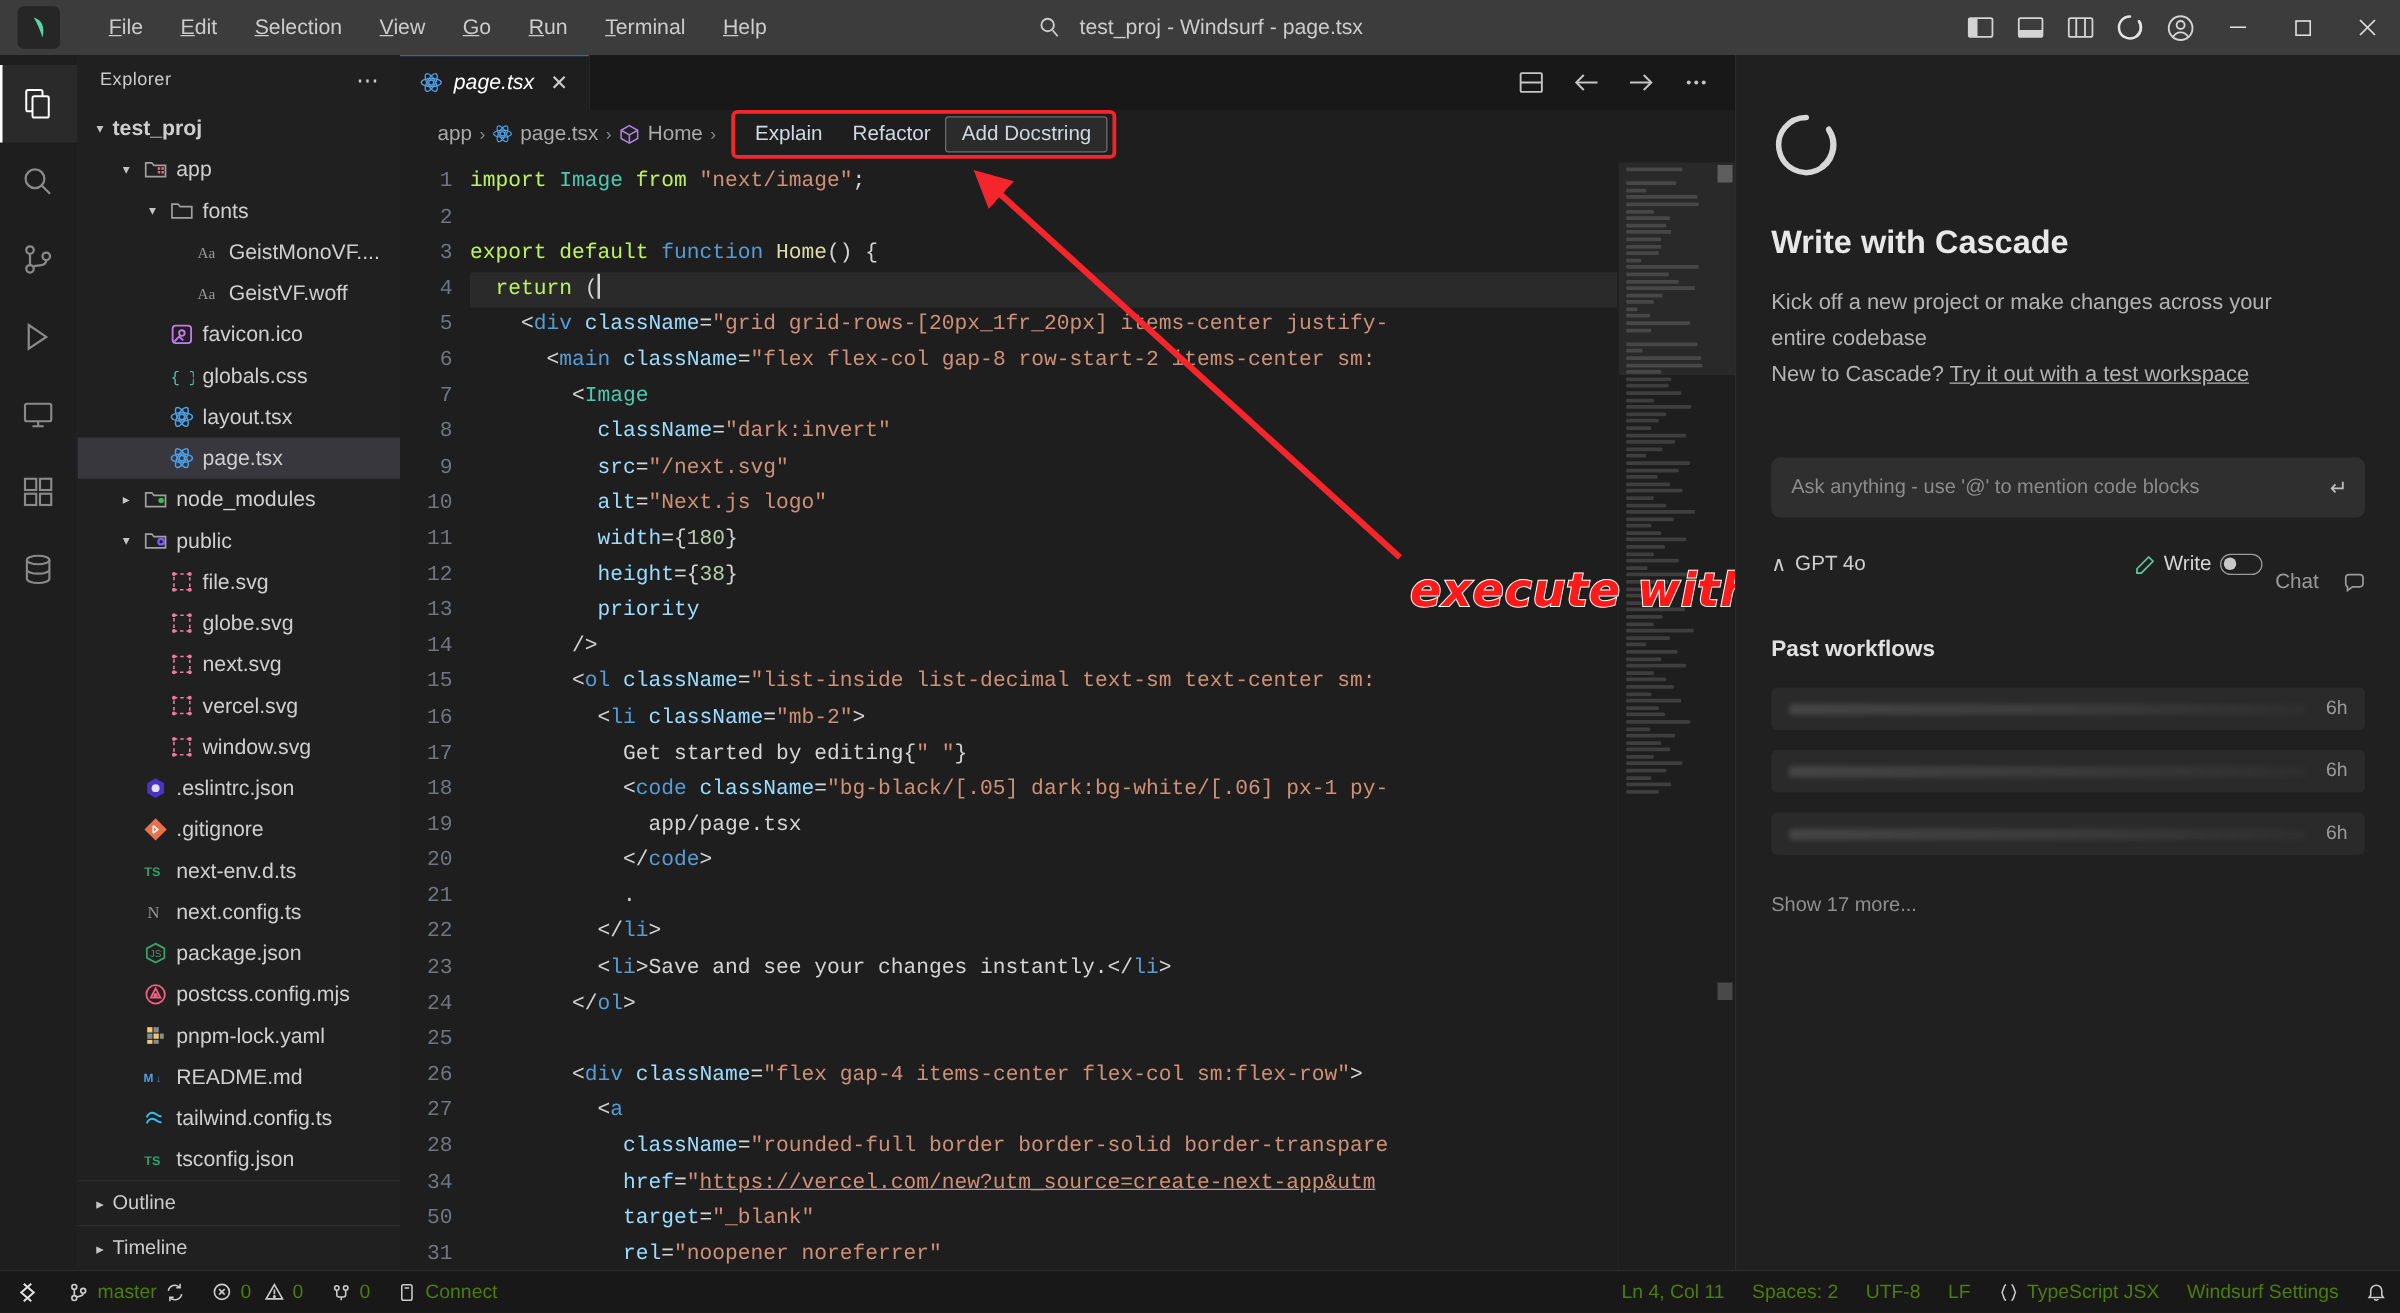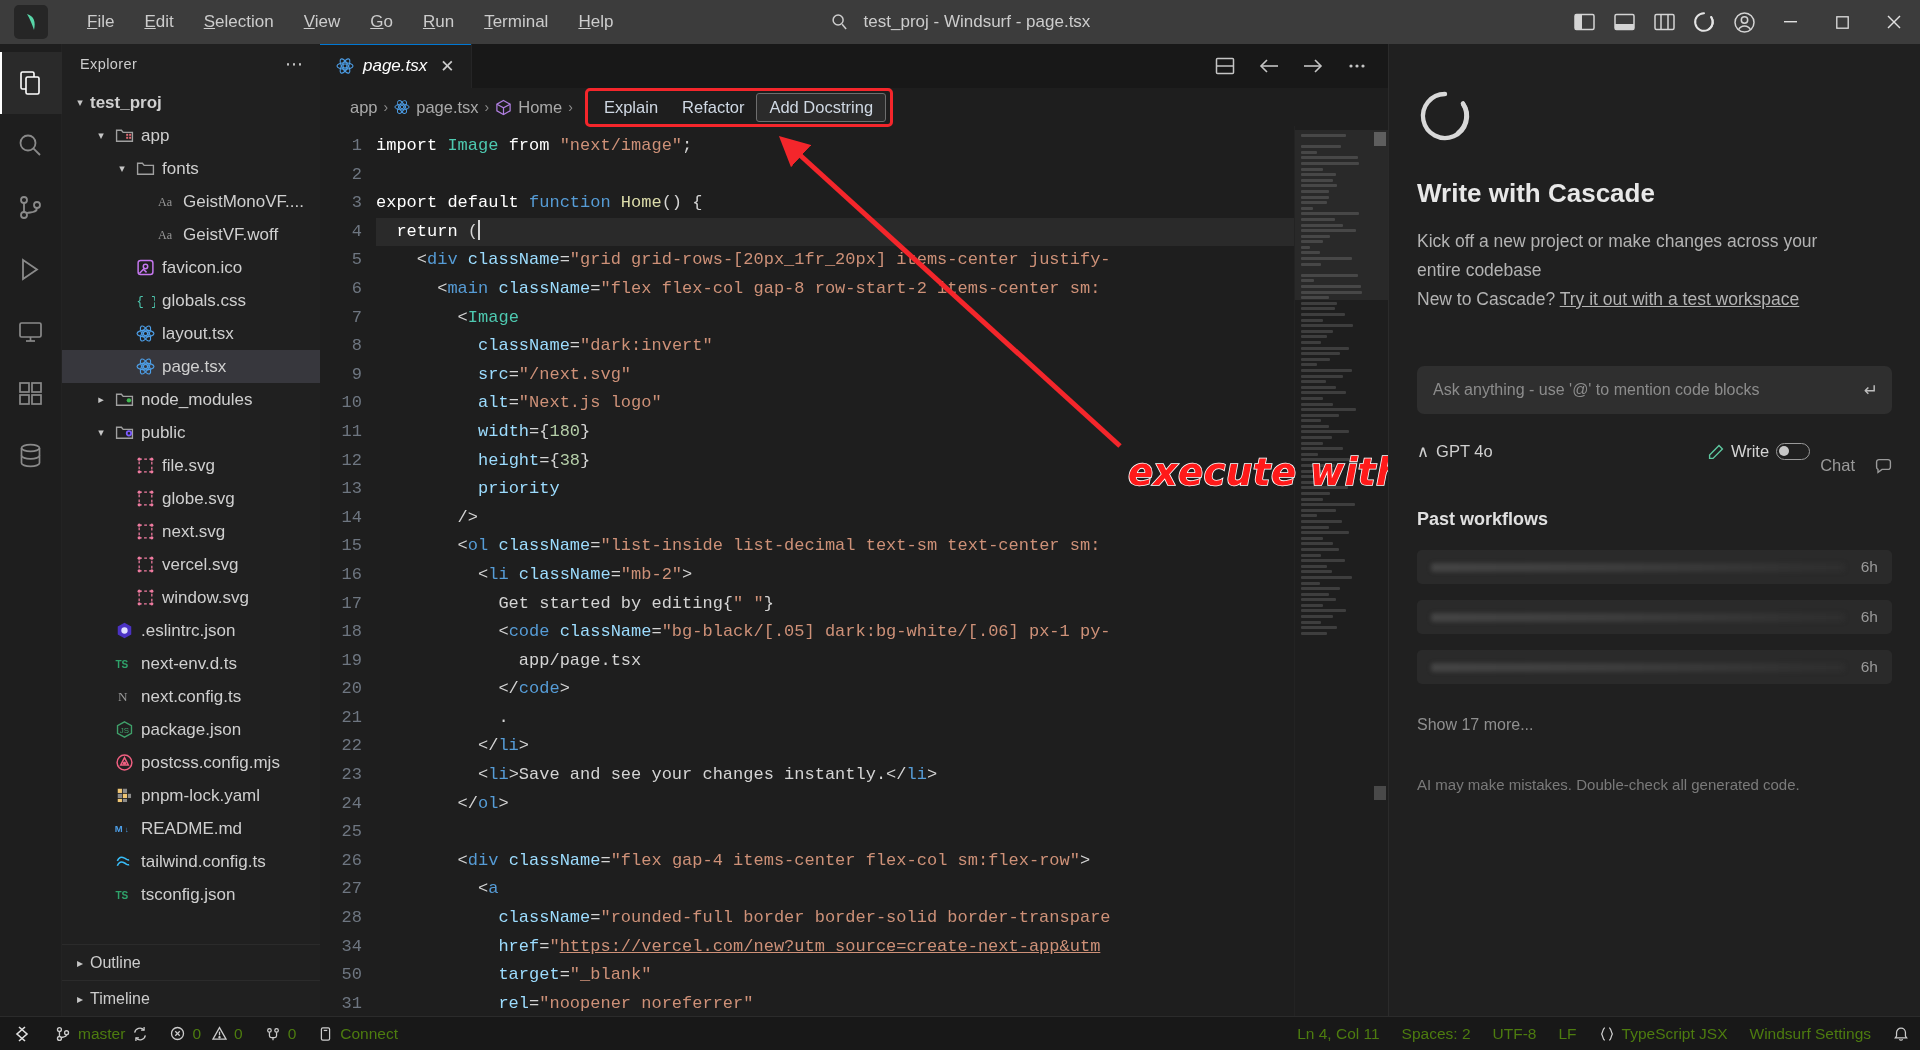--- a/index.html
+++ b/index.html
@@ -135,21 +135,21 @@
   }
   .codelines {
     flex: 1; padding-top: 6px; font-family: "Liberation Mono", monospace;
     font-size: 17px; line-height: 28.6px; white-space: pre; overflow: hidden;
     color: #d4d4d4; position: relative;
   }
   .cline { height: 28.6px; }
   .cline.cur { background: #2a2a2a; }
 
   
-  .t-kw   { color: #ffffff; }
+  .t-kw   { color: #bef264; }
   .t-kw2  { color: #569cd6; }
   .t-fn   { color: #dcdcaa; }
   .t-str  { color: #ce9178; }
   .t-tag  { color: #569cd6; }
   .t-attr { color: #9cdcfe; }
   .t-num  { color: #b5cea8; }
   .t-punc { color: #d4d4d4; }
   .t-txt  { color: #d4d4d4; }
   .t-link { color: #ce9178; text-decoration: underline; }
   .t-cls  { color: #4ec9b0; }
@@ -570,20 +570,30 @@
         </div>
         <div class="row" style="padding-left: 29px;">
           <span class="chev"></span>
           <span class="ficon">
             <svg width="19" height="19" viewBox="0 0 18 18">
               <path d="M9 1.6 L15.4 5.3 V12.7 L9 16.4 L2.6 12.7 V5.3 Z" fill="#4b32c3"></path>
               <circle cx="9" cy="9" r="3" fill="#e0e0ff"></circle>
             </svg>
           </span>
           <span class="label">.eslintrc.json</span>
+        </div>
+        <div class="row" style="padding-left: 29px;">
+          <span class="chev"></span>
+          <span class="ficon">
+            <svg width="19" height="19" viewBox="0 0 18 18">
+              <rect x="3" y="3" width="12" height="12" transform="rotate(45 9 9)" fill="#e8714e"></rect>
+              <path d="M7.2 6.2 v5.6 M7.2 6.2 l3.4 2.8 -3.4 2.8" stroke="#ffffff" stroke-width="1.2" fill="none"></path>
+            </svg>
+          </span>
+          <span class="label">.gitignore</span>
         </div>
         <div class="row" style="padding-left: 29px;">
           <span class="chev"></span>
           <span class="ficon">
             <svg width="19" height="19" viewBox="0 0 18 18">
               <text x="0.4" y="13" font-family="Liberation Sans, sans-serif" font-weight="bold" font-size="9.5" fill="#2fa36b">TS</text>
             </svg>
           </span>
           <span class="label">next-env.d.ts</span>
         </div>
@@ -958,21 +968,20 @@
             <div class="wf-row">
               <div class="wf-blur"></div>
               <div class="wf-age">6h</div>
             </div>
             <div class="wf-row">
               <div class="wf-blur"></div>
               <div class="wf-age">6h</div>
             </div>
           </div>
         <div class="cs-showmore">Show 17 more...</div>
-        <div class="cs-disclaimer">AI may make mistakes. Double-check all generated code.</div>
       </div>
     </div>
   </div>
 </div>
 
 <div class="statusbar">
   <div class="remote">
     <svg width="18" height="18" viewBox="0 0 18 18" fill="none" stroke="#e0e0e0" stroke-width="1.6">
         <polyline points="12,2 4,9 12,16"></polyline>
         <polyline points="6,2 14,9 6,16"></polyline>

